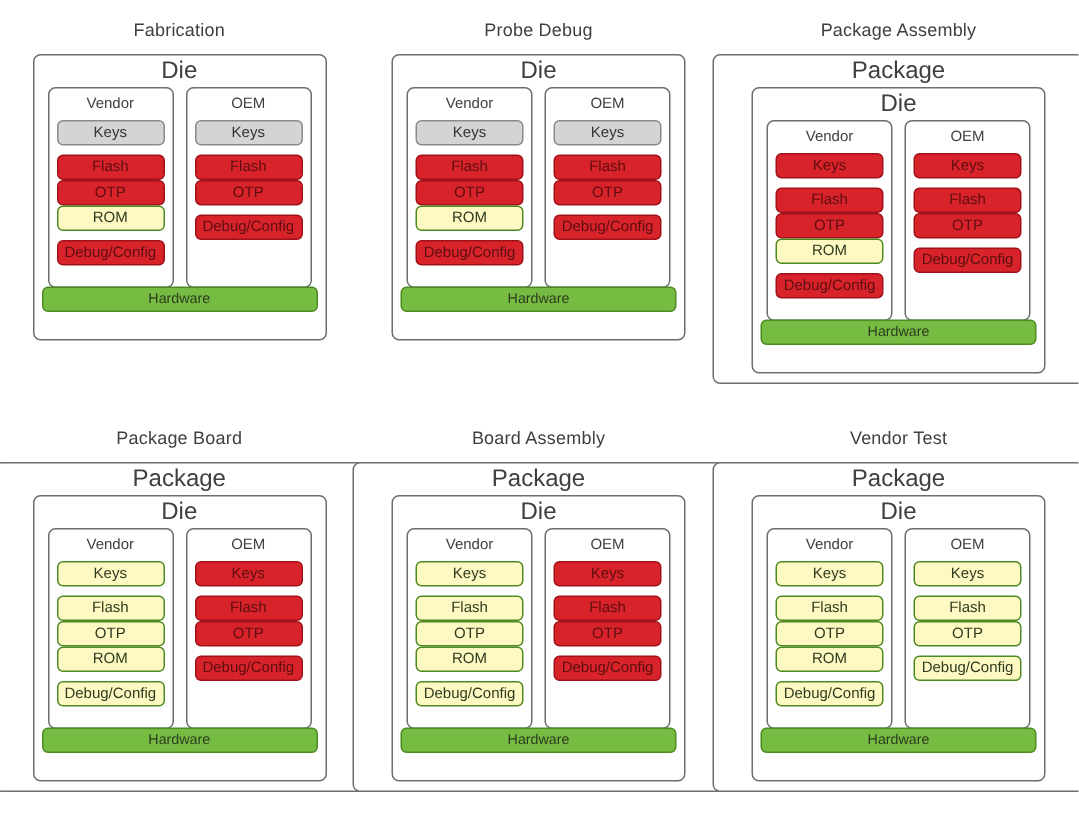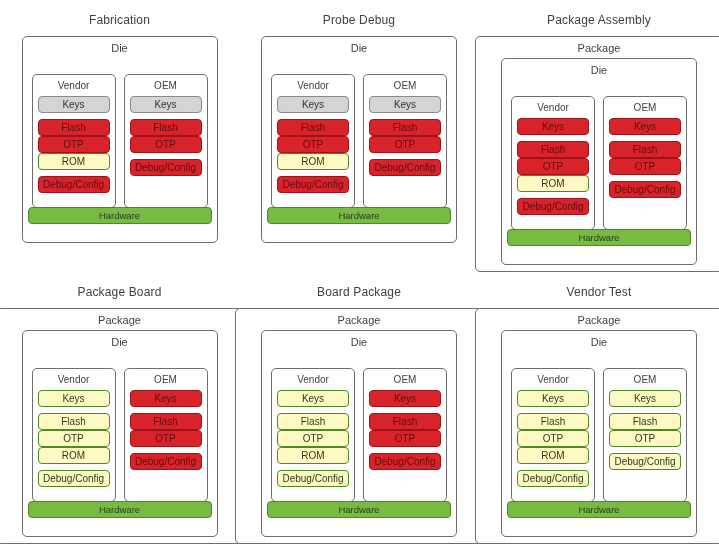--- a/index.html
+++ b/index.html
@@ -38,21 +38,21 @@
   .container{
     box-sizing:border-box;
     border:1.3px solid #6e6e6e;
     border-radius:5px;
     background:#ffffff;
     display:flex;
     flex-direction:column;
     align-items:center;
   }
   .container-label{
-    font-size:11px;
+    font-size:16px;
     color:#3f3f3f;
     line-height:12px;
     margin-top:5px;
     margin-bottom:4px;
     text-align:center;
     white-space:nowrap;
   }
   .pkg{ width:248px; padding:0 0 6px 0; }
   .die{ width:196px; padding:0 0 0 0; }
   .cols{
@@ -68,21 +68,20 @@
   .col{
     box-sizing:border-box;
     border:1.3px solid #6e6e6e;
     border-radius:5px;
     background:#ffffff;
     width:84px;
     display:flex;
     flex-direction:column;
     align-items:center;
     padding-bottom:14px;
-    margin-top:16px;
   }
   .col-label{
     font-size:10px;
     color:#3f3f3f;
     line-height:11px;
     margin-top:5px;
     margin-bottom:5px;
     white-space:nowrap;
   }
   .blocks{
@@ -275,21 +274,21 @@
               </div>
             </div>
           </div>
           <div class="hw-wrap">
             <div class="hw">Hardware</div>
           </div>
         </div>
       </div>
     </div>
     <div class="panel">
-      <div class="panel-title">Board Package</div>
+      <div class="panel-title">Board Assembly</div>
       <div class="container pkg">
         <div class="container-label">Package</div>
         <div class="container die">
           <div class="container-label">Die</div>
           <div class="cols">
             <div class="col">
               <div class="col-label">Vendor</div>
               <div class="blocks">
                 <div class="blk green">Keys</div>
                 <div class="gap-lg"></div>

